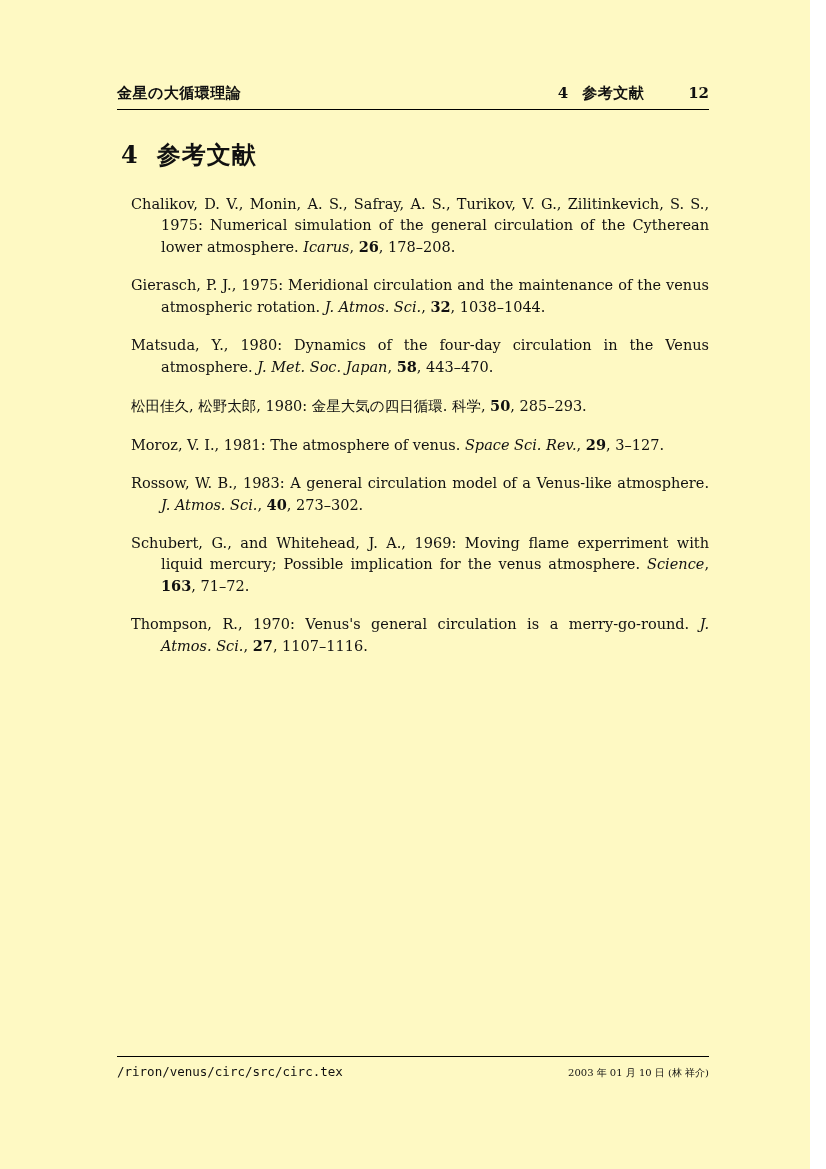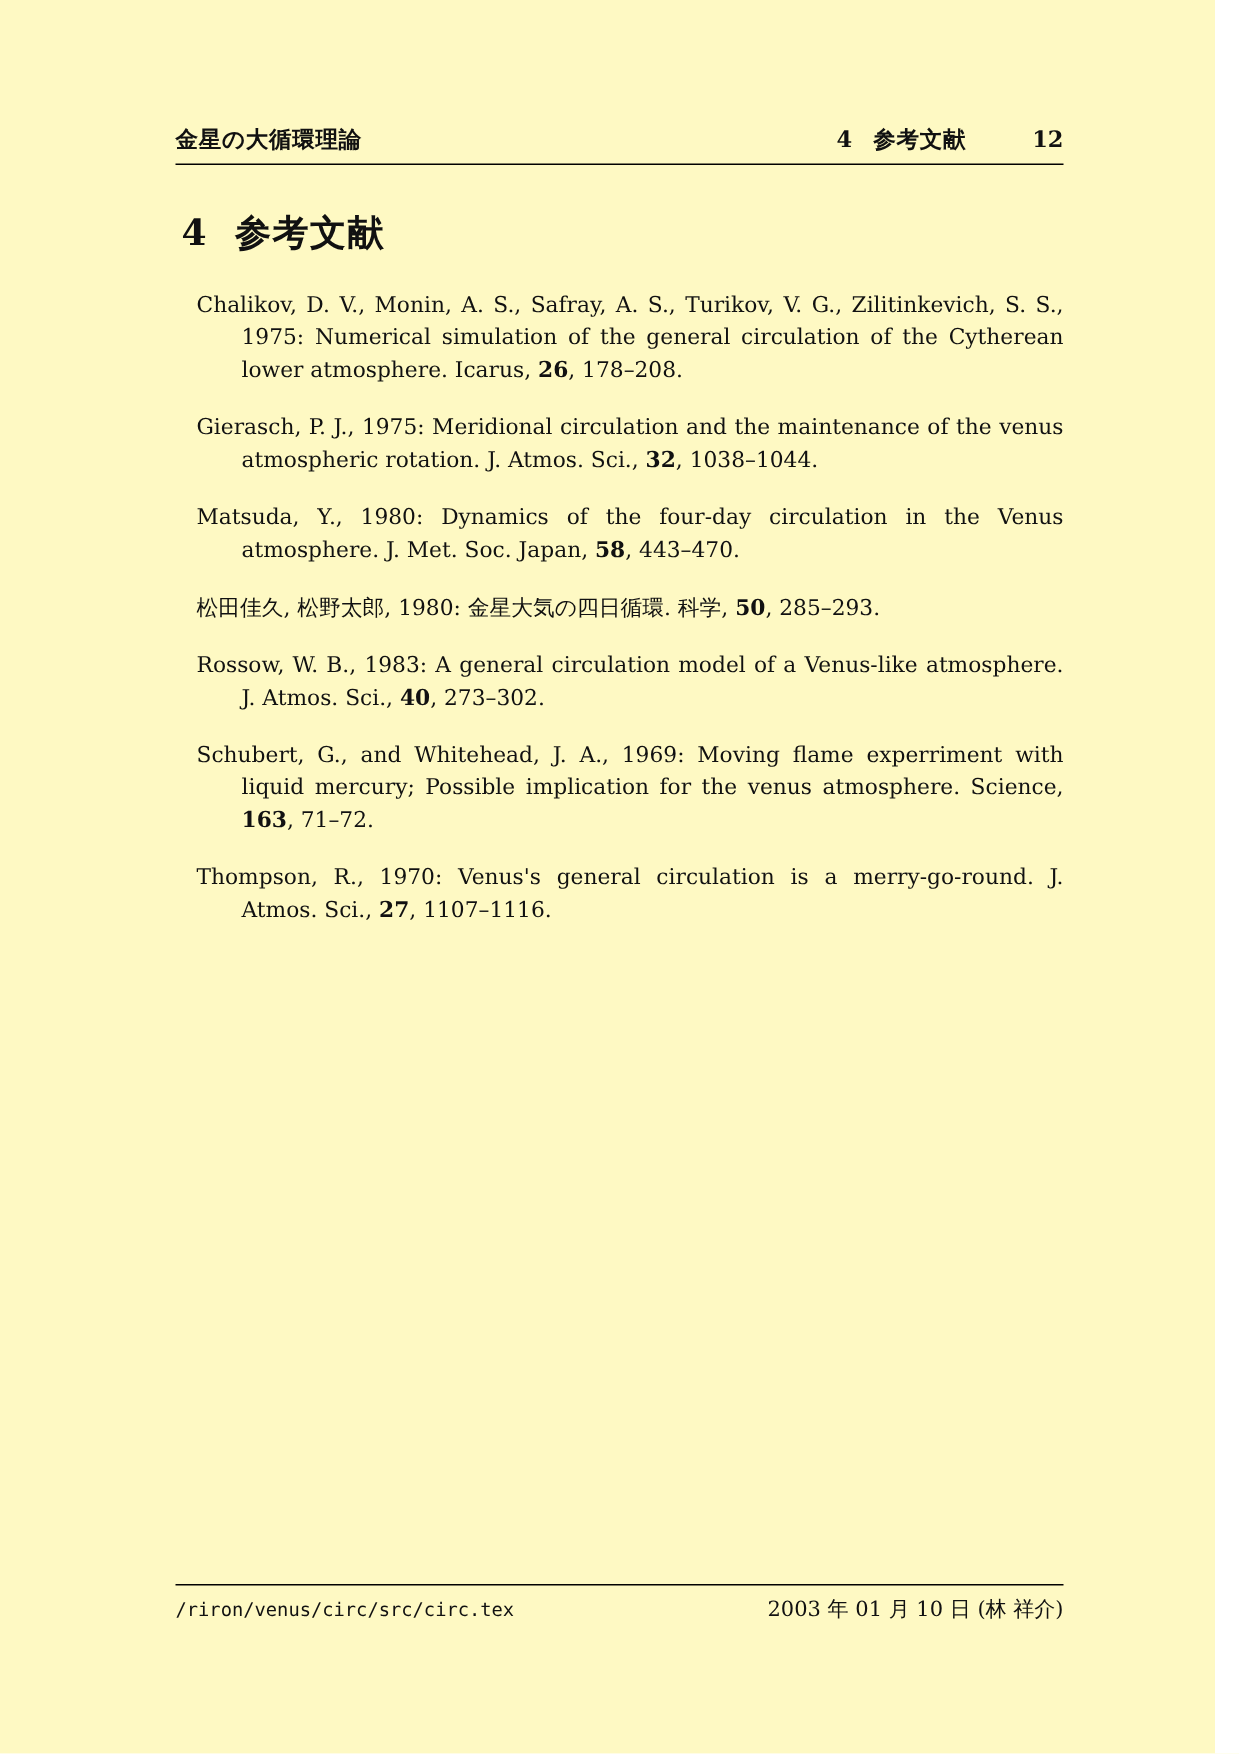--- a/index.html
+++ b/index.html
@@ -71,40 +71,40 @@
     width: 578px;
   }
   .ref {
     margin: 0 0 17px 0;
     font-size: 14.5px;
     line-height: 21px;
     text-align: justify;
     padding-left: 30px;
     text-indent: -30px;
   }
-  .it { }
+  .it { font-style: italic; }
   .b  { font-weight: bold; }
 
   
   .footer {
     position: absolute;
     left: 117px;
     top: 1056px;
     width: 592px;
     border-top: 1px solid #000;
     padding-top: 7px;
     display: flex;
     justify-content: space-between;
     align-items: baseline;
   }
   .footer-left {
     font-family: "DejaVu Sans Mono", monospace;
     font-size: 12.5px;
   }
-  .footer-right { font-size: 14px; }
+  .footer-right { font-size: 10px; }
 </style>
 </head>
 <body>
 
 <div class="page">
 
   <div class="header">
     <span class="header-left">金星の大循環理論</span>
     <span class="header-right">
       <span class="header-sec-num">4</span>
@@ -121,20 +121,21 @@
 
     <p class="ref"><span>Chalikov, D. V., Monin, A. S., Safray, A. S., Turikov, V. G., Zilitinkevich, S. S., 1975: Numerical simulation of the general circulation of the Cytherean lower atmosphere. </span><span class="it">Icarus</span><span>, </span><span class="b">26</span><span>, 178–208.</span></p>
 
 
     <p class="ref"><span>Gierasch, P. J., 1975: Meridional circulation and the maintenance of the venus atmospheric rotation. </span><span class="it">J. Atmos. Sci.</span><span>, </span><span class="b">32</span><span>, 1038–1044.</span></p>
 
     <p class="ref"><span>Matsuda, Y., 1980: Dynamics of the four-day circulation in the Venus atmosphere. </span><span class="it">J. Met. Soc. Japan</span><span>, </span><span class="b">58</span><span>, 443–470.</span></p>
 
     <p class="ref"><span>松田佳久, 松野太郎, 1980: 金星大気の四日循環. 科学</span><span class="it"></span><span>, </span><span class="b">50</span><span>, 285–293.</span></p>
 
+    <p class="ref"><span>Moroz, V. I., 1981: The atmosphere of venus. </span><span class="it">Space Sci. Rev.</span><span>, </span><span class="b">29</span><span>, 3–127.</span></p>
 
     <p class="ref"><span>Rossow, W. B., 1983: A general circulation model of a Venus-like atmosphere. </span><span class="it">J. Atmos. Sci.</span><span>, </span><span class="b">40</span><span>, 273–302.</span></p>
 
     <p class="ref"><span>Schubert, G., and Whitehead, J. A., 1969: Moving flame experriment with liquid mercury; Possible implication for the venus atmosphere. </span><span class="it">Science</span><span>, </span><span class="b">163</span><span>, 71–72.</span></p>
 
     <p class="ref"><span>Thompson, R., 1970: Venus's general circulation is a merry-go-round. </span><span class="it">J. Atmos. Sci.</span><span>, </span><span class="b">27</span><span>, 1107–1116.</span></p>
 
 
   </div>
 

